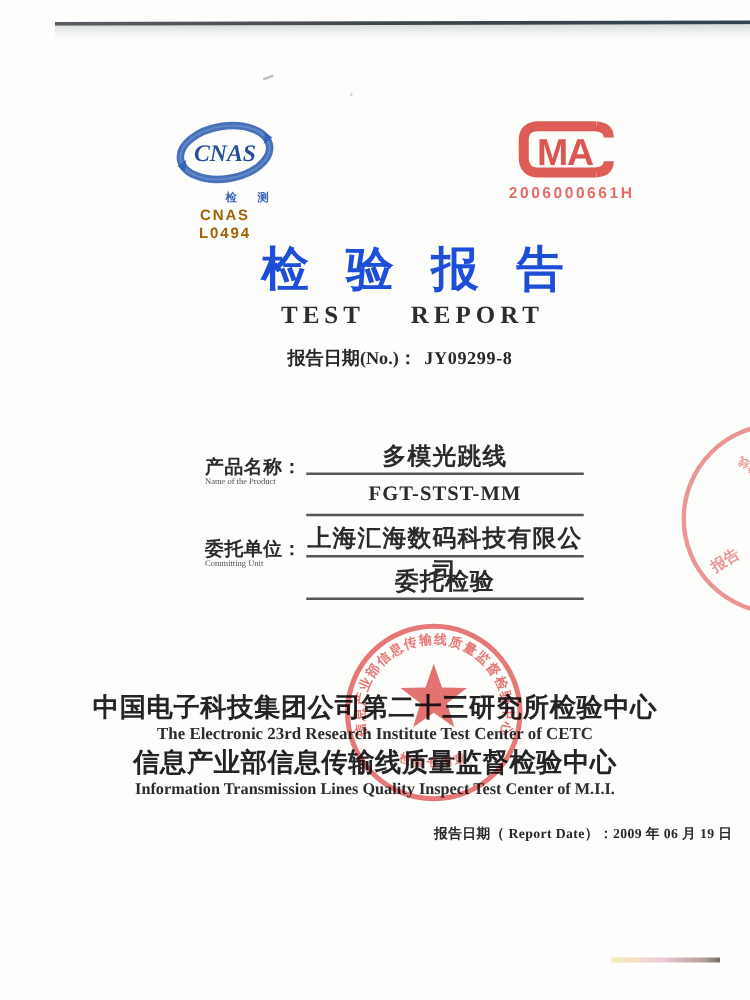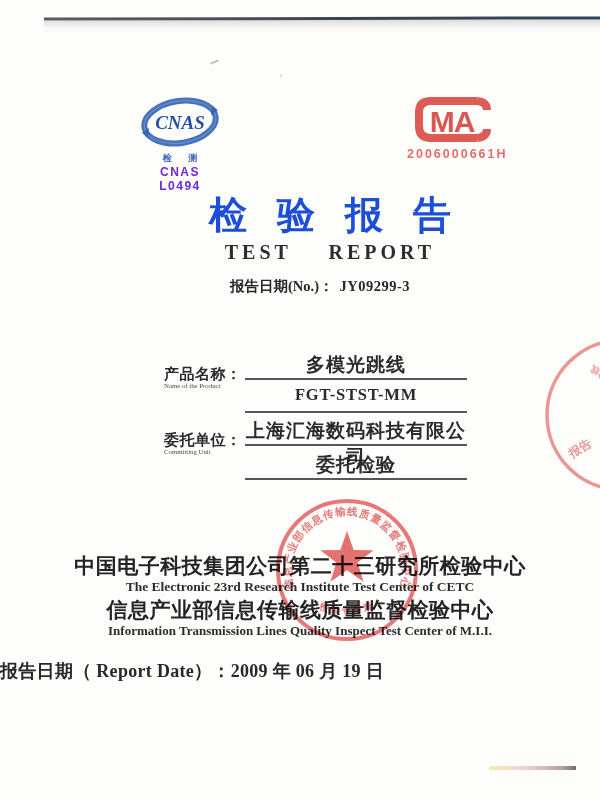--- a/index.html
+++ b/index.html
@@ -24,22 +24,22 @@
   .scan-speck-2 { position:absolute; left:280px; top:74px; width:2px; height:3px;
     background:#a9acae; opacity:.5; border-radius:50%; }
   .scan-color-streak {
     position:absolute; left:489px; top:766px; width:87px; height:3.5px;
     background:linear-gradient(90deg, rgba(232,228,120,.55), rgba(235,170,195,.6) 45%, rgba(150,120,110,.7) 85%, rgba(90,85,80,.85));
   }
   
   .cnas { position:absolute; left:138px; top:97px; width:84px; text-align:center; }
   .cnas svg { display:block; margin:0 auto; }
   .cnas-caption { font-size:9px; color:#3b66b8; letter-spacing:7px; padding-left:7px;
-    font-weight:700; margin-top:1px; font-family:"Liberation Sans",sans-serif; }
-  .cnas-code { font-size:12px; color:#6d28d9; font-weight:700; letter-spacing:1.5px;
+    font-weight:700; margin-top:1px; font-family:"Liberation Sans",sans-serif;text-align:right; }
+  .cnas-code { font-size:12px; color:#a16207; font-weight:700; letter-spacing:1.5px;
     font-family:"Liberation Sans",sans-serif; margin-top:0px; }
   
   .cma { position:absolute; left:407px; top:96px; width:92px; text-align:center; }
   .cma svg { display:block; margin:0 auto; }
   .cma-num { font-size:12.5px; color:#e2544e; letter-spacing:2px; font-weight:700;
     margin-top:3px; font-family:"Liberation Sans",sans-serif; opacity:.85; }
   
   .title-zh {
     position:absolute; top:190px; left:70px; right:10px; text-align:center;
     font-size:38px; font-weight:700; letter-spacing:30px; padding-left:30px;
@@ -67,22 +67,22 @@
     font-weight:600; letter-spacing:1px;
   }
   .frow:nth-child(2) .fvalue { font-size:16.5px; letter-spacing:.8px; font-weight:700; }
   
   .issuers { position:absolute; top:555px; left:0; right:0; text-align:center; }
   .issuer-zh { font-size:21px; font-weight:700; color:#242427; letter-spacing:.5px; line-height:23px; }
   .issuer-en { font-size:13.5px; font-weight:700; color:#2c2c2f; line-height:17px; }
   .issuer-zh.second { margin-top:4px; }
   .issuer-en.second { font-size:13px; }
   .report-date {
-    position:absolute; top:659px; left:0; right:14px; text-align:left;
-    font-size:18px; font-weight:600; color:#28282b; letter-spacing:.3px;
+    position:absolute; top:659px; left:0; right:14px; text-align:right;
+    font-size:11px; font-weight:600; color:#28282b; letter-spacing:.3px;
   }
   
   .seal-center { position:absolute; left:273px; top:497px; width:148px; height:148px;
     mix-blend-mode:multiply; opacity:.88; }
   .seal-side { position:absolute; right:0; top:336px; width:62px; height:158px;
     mix-blend-mode:multiply; opacity:.8; }
 </style>
 </head>
 <body>
 
@@ -112,21 +112,21 @@
       <path d="M 64 42 Q 74 41 74 33" fill="none" stroke="#d9453f" stroke-width="8" opacity="0.88"></path>
       <text x="39" y="36" text-anchor="middle" font-size="30" font-weight="bold" letter-spacing="-1" fill="#d9453f" opacity="0.9" font-family="'Liberation Sans',sans-serif">MA</text>
     </svg>
     <div class="cma-num">2006000661H</div>
   </div>
 
   <h1 class="title-zh">检验报告</h1>
   <div class="title-en">TEST REPORT</div>
 
   <div class="report-no">
-    <span class="lbl">报告日期(No.)：</span><span class="val">JY09299-3</span>
+    <span class="lbl">报告日期(No.)：</span><span class="val">JY09299-8</span>
   </div>
 
   <div class="fields">
     <div class="frow">
       <div class="flabel">
         <div class="flabel-zh">产品名称：</div>
         <div class="flabel-en">Name of the Product</div>
       </div>
       <div class="fvalue">多模光跳线</div>
     </div>

